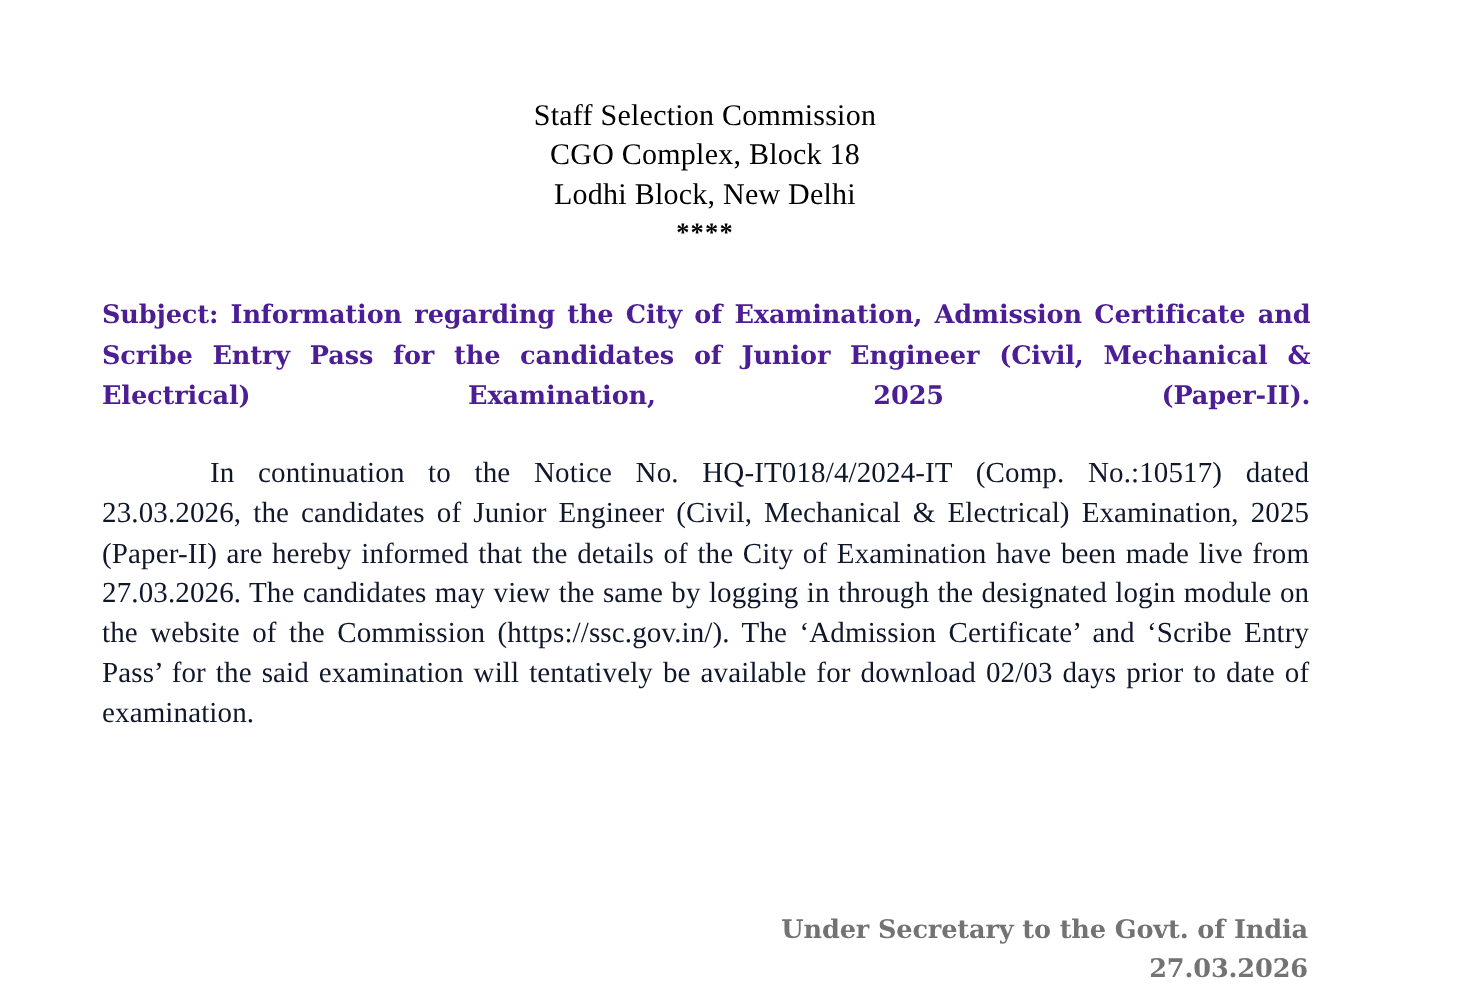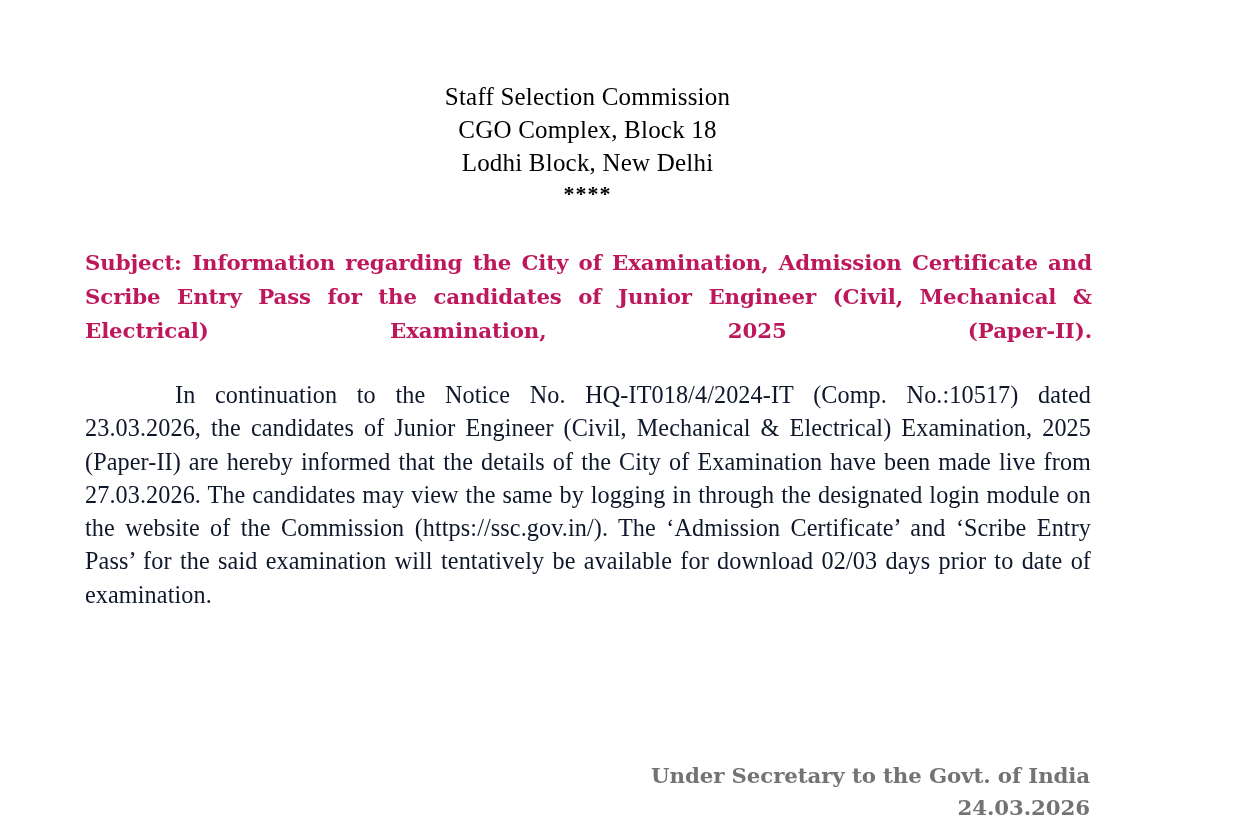--- a/index.html
+++ b/index.html
@@ -55,21 +55,21 @@
     position: absolute;
     left: 85px;
     top: 246px;
     width: 1007px;
     font-family: "DejaVu Serif", "Liberation Serif", serif;
     font-weight: 700;
     font-size: 21.3px;
     line-height: 34px;
     text-align: justify;
     text-justify: inter-word;
-    color: #be185d;
+    color: #4c1d95;
     letter-spacing: -0.1px;
   }
   .subject-block > span { display: inline; }
   .subject-block::after {
     content: "";
     display: inline-block;
     width: 100%;
     height: 0;
   }
 
@@ -124,16 +124,16 @@
   </div>
 
   <div class="subject-block">
     <span>Subject: Information regarding the City of Examination, Admission Certificate and Scribe Entry Pass for the candidates of Junior Engineer (Civil, Mechanical &amp; Electrical) Examination, 2025 (Paper-II).</span>
   </div>
 
   <div class="body-paragraph">In continuation to the Notice No. HQ-IT018/4/2024-IT (Comp. No.:10517) dated 23.03.2026, the candidates of Junior Engineer (Civil, Mechanical &amp; Electrical) Examination, 2025 (Paper-II) are hereby informed that the details of the City of Examination have been made live from 27.03.2026. The candidates may view the same by logging in through the designated login module on the website of the Commission (https://ssc.gov.in/). The ‘Admission Certificate’ and ‘Scribe Entry Pass’ for the said examination will tentatively be available for download 02/03 days prior to date of examination.</div>
 
   <div class="signature-block">
     <span class="signature-line">Under Secretary to the Govt. of India</span>
-    <span class="signature-line">24.03.2026</span>
+    <span class="signature-line">27.03.2026</span>
   </div>
 
 </div>
 
 </body></html>

